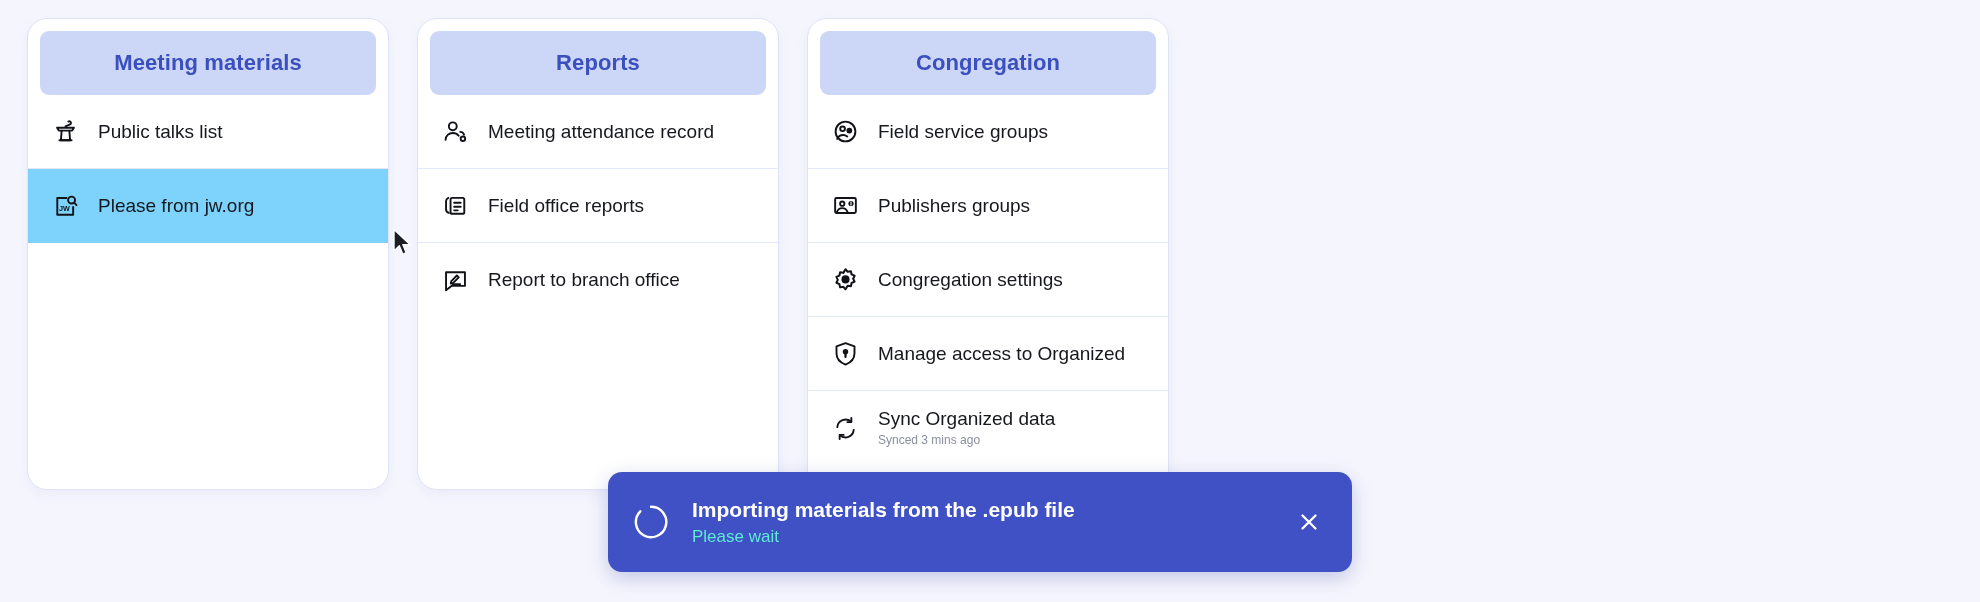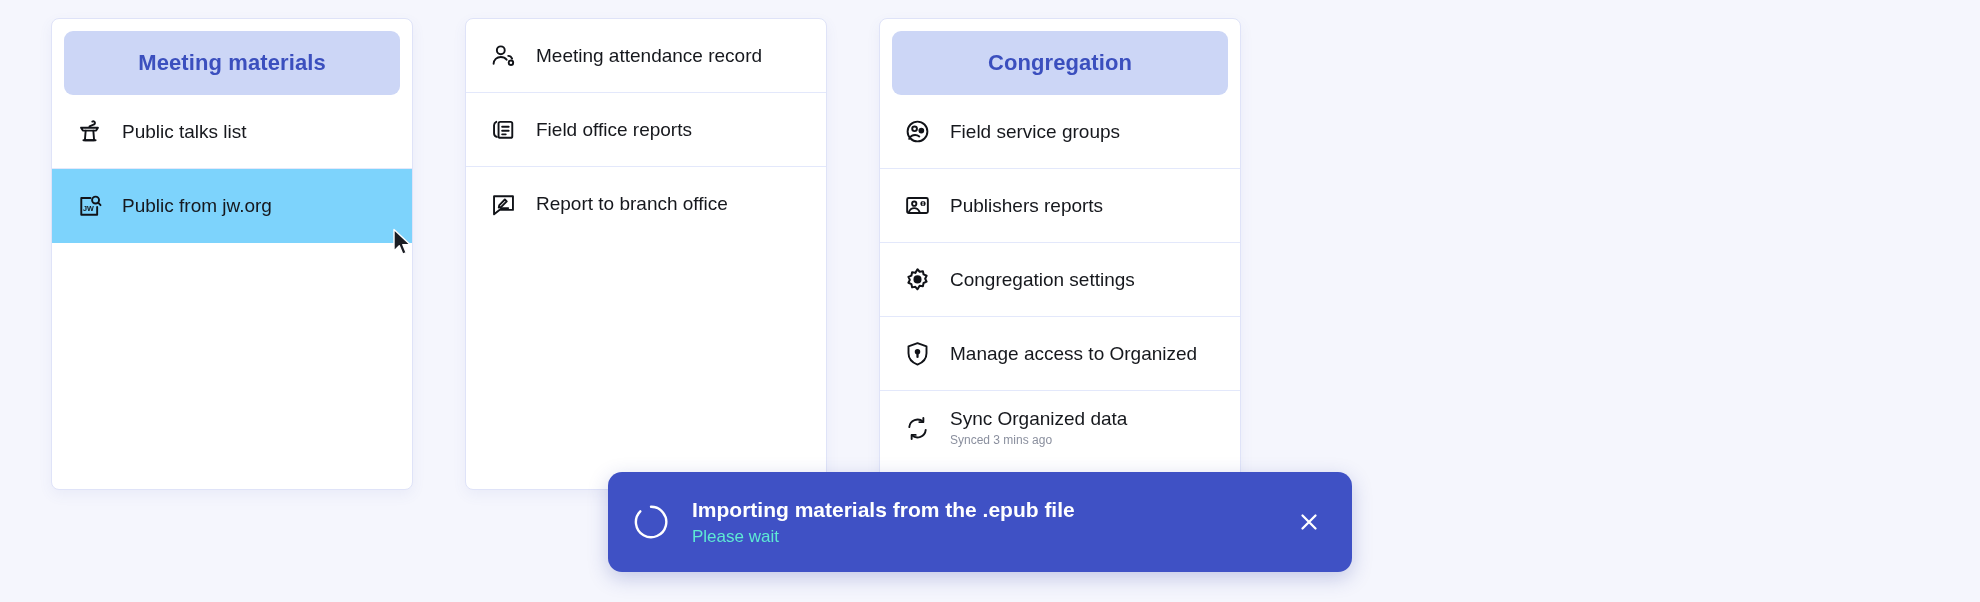--- a/index.html
+++ b/index.html
@@ -26,26 +26,25 @@
     display: flex;
     gap: 28px;
     align-items: flex-start;
   }
 
   .card {
     width: 362px;
     height: 472px;
     background: #ffffff;
     border: 1px solid #dfe3f8;
-    border-radius: 8px;
+    border-radius: 20px;
     box-shadow: 0 5px 14px rgba(80, 95, 180, 0.07);
     overflow: hidden;
     display: flex;
     flex-direction: column;
-    margin-left: 24px;
   }
 
   .card-header {
     margin: 12px 12px 0 12px;
     height: 64px;
     flex: 0 0 64px;
     background: #ccd6f6;
     border-radius: 9px;
     display: flex;
     align-items: center;
@@ -204,29 +203,32 @@
       <div class="row highlighted">
         <span class="row-icon">
           <svg width="27" height="27" viewBox="0 0 24 24" fill="none" stroke="currentColor" stroke-width="1.7" stroke-linecap="round" stroke-linejoin="round">
             <path d="M18.8 12.4v6.9H4.7V4.4h8.2"></path>
             <circle cx="17.4" cy="6.3" r="3.1"></circle>
             <path d="M19.7 8.6l2.1 2.2"></path>
             <text x="6.3" y="15.6" font-family="'Liberation Sans', sans-serif" font-size="6.4" font-weight="bold" fill="currentColor" stroke="none">JW</text>
           </svg>
         </span>
         <span class="row-text">
-          <span class="row-label">Public from jw.org</span>
+          <span class="row-label">Please from jw.org</span>
         </span>
       </div>
 
 
     </div>
   </section>
 
   <section class="card">
+    <div class="card-header">
+      <span class="card-header-title">Reports</span>
+    </div>
     <div class="card-list">
 
       <div class="row">
         <span class="row-icon">
           <svg width="27" height="27" viewBox="0 0 24 24" fill="none" stroke="currentColor" stroke-width="1.7" stroke-linecap="round" stroke-linejoin="round">
             <circle cx="9.6" cy="7.4" r="3.5"></circle>
             <path d="M3.2 19.4c0-3.6 2.9-6.1 6.4-6.1 2.1 0 4 .9 5.2 2.4"></path>
             <path d="M16.2 12.3c1.6 0 2.9 1.1 3.4 2.5"></path>
             <circle cx="18.6" cy="18.4" r="2"></circle>
           </svg>
@@ -291,21 +293,21 @@
         <span class="row-icon">
           <svg width="27" height="27" viewBox="0 0 24 24" fill="none" stroke="currentColor" stroke-width="1.7" stroke-linecap="round" stroke-linejoin="round">
             <rect x="2.8" y="5.4" width="18.4" height="13.2" rx="1.3"></rect>
             <circle cx="9.1" cy="10.4" r="1.9"></circle>
             <path d="M4.4 17.6c.9-2.1 2.7-3.3 4.7-3.3s3.8 1.2 4.7 3.3"></path>
             <circle cx="16.9" cy="10.2" r="2.3" fill="currentColor" stroke="none"></circle>
             <path d="M16.9 9.1v.2M16.9 10.4v1.1" stroke="#ffffff" stroke-width="1.1"></path>
           </svg>
         </span>
         <span class="row-text">
-          <span class="row-label">Publishers reports</span>
+          <span class="row-label">Publishers groups</span>
         </span>
       </div>
 
       <div class="row">
         <span class="row-icon">
           <svg width="27" height="27" viewBox="0 0 24 24" fill="none" stroke="currentColor" stroke-width="1.8" stroke-linecap="round" stroke-linejoin="round">
             <path d="M12 2.9l1.9 2.2 2.9-.5.6 2.9 2.7 1.2-1.3 2.6 1.3 2.6-2.7 1.2-.6 2.9-2.9-.5L12 20.7l-1.9-2.2-2.9.5-.6-2.9-2.7-1.2 1.3-2.6-1.3-2.6 2.7-1.2.6-2.9 2.9.5z"></path>
             <circle cx="12" cy="11.9" r="2.7" fill="currentColor"></circle>
           </svg>
         </span>

